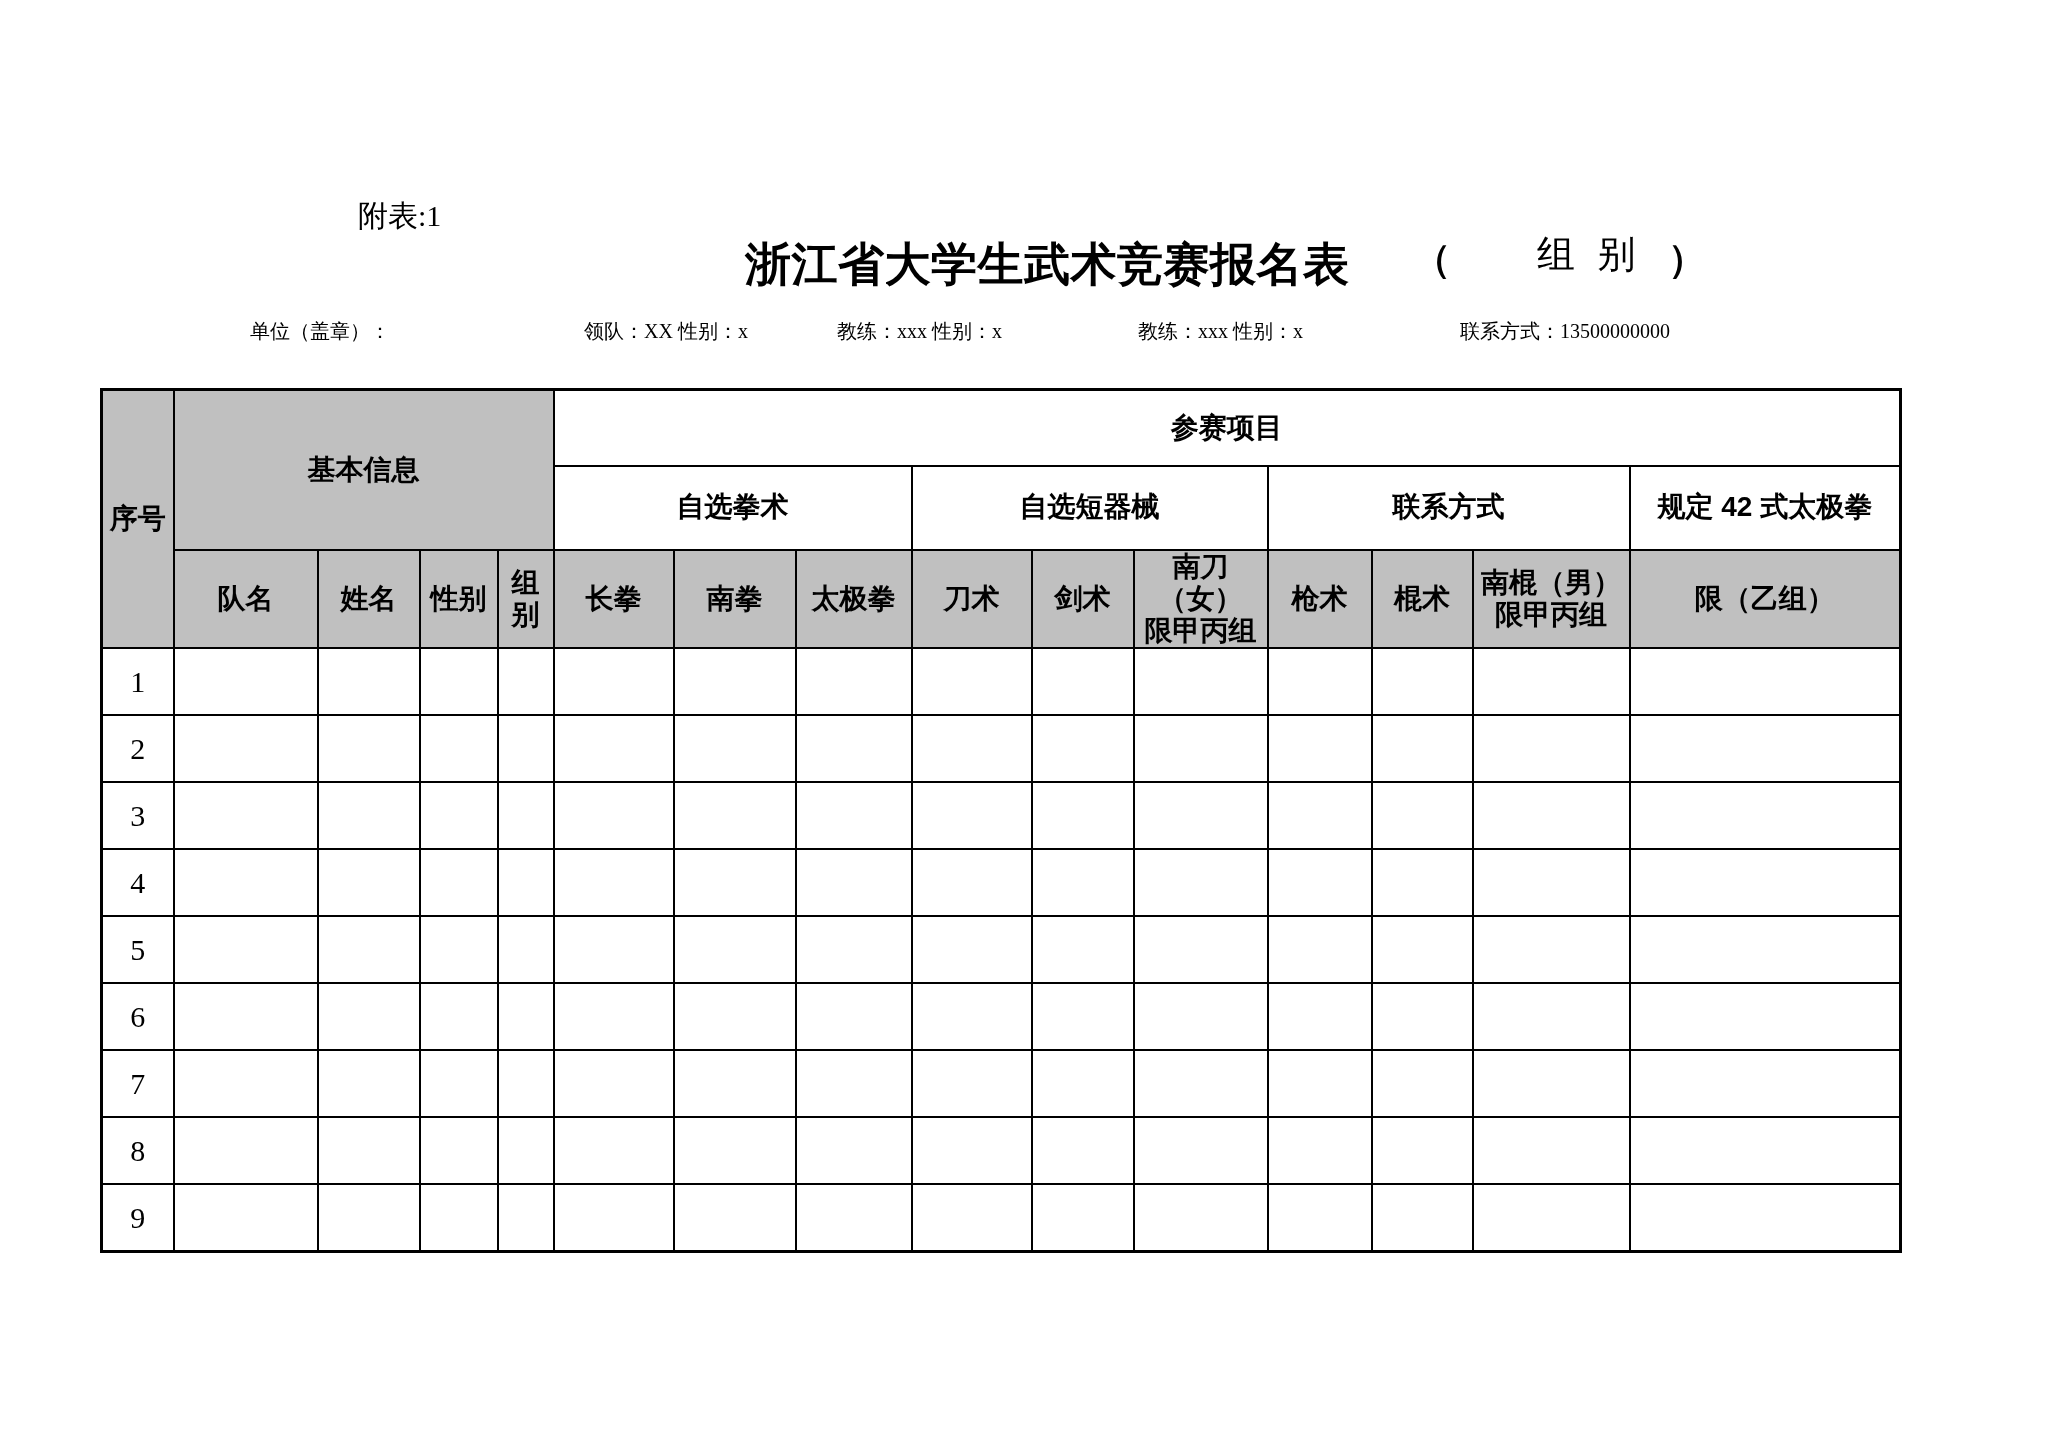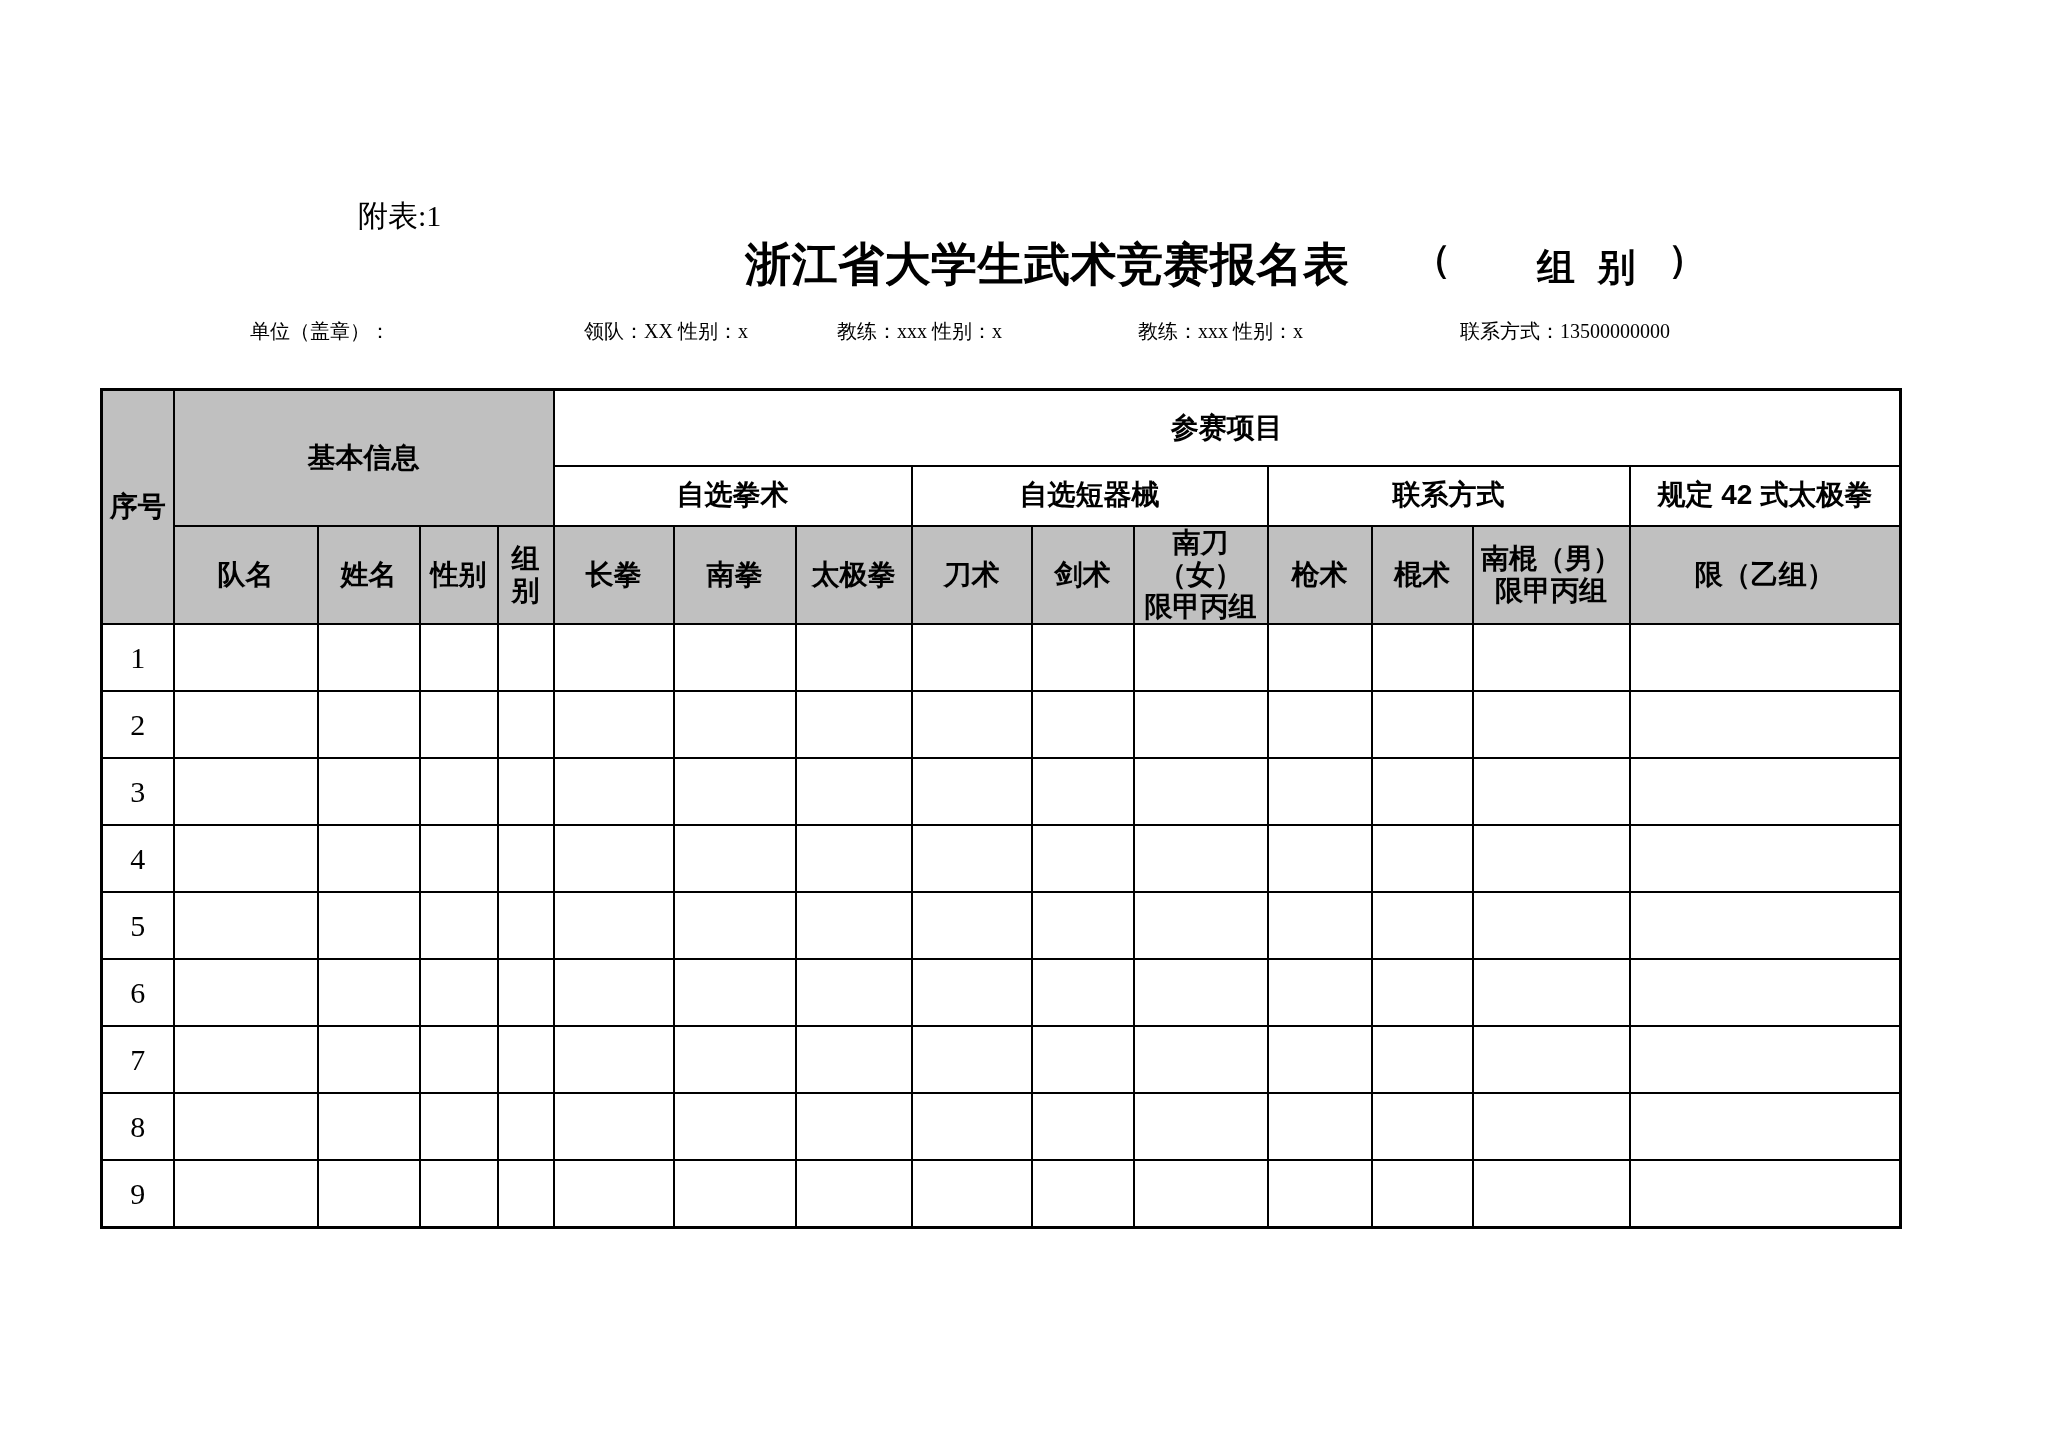--- a/index.html
+++ b/index.html
@@ -11,21 +11,21 @@
     color: #000;
     overflow: hidden;
   }
   .abs { position: absolute; white-space: nowrap; text-align: right; }
 
   
   .attach { left: 358px; top: 196px; font-size: 30px; }
   .title  { left: 745px; top: 234px; font-size: 46px; font-weight: bold;
             font-family: "Liberation Sans", sans-serif; letter-spacing: 0.5px; }
   .paren-open  { left: 1413px; top: 234px; font-size: 38px; font-weight: bold; font-family: "Liberation Sans", sans-serif; }
-  .group-name  { left: 1537px; top: 242px; font-size: 38px; font-weight: bold; font-family: "Liberation Sans", sans-serif; letter-spacing: 6px; }
+  .group-name  { left: 1537px; top: 229px; font-size: 38px; font-weight: normal; font-family: "Liberation Sans", sans-serif; letter-spacing: 6px; }
   .paren-close { left: 1668px; top: 234px; font-size: 38px; font-weight: bold; font-family: "Liberation Sans", sans-serif; }
 
   
   .info { top: 318px; font-size: 20px; }
   .info-unit    { left: 250px;  }
   .info-leader  { left: 577px; margin-left: 7px;  }
   .info-coach1  { left: 837px;  }
   .info-coach2  { left: 1138px; }
   .info-contact { left: 1460px; }
 
@@ -52,21 +52,21 @@
     padding: 0;
   }
   th.gray, td.gray { background: var(--shade, #c0c0c0); }
   th.serial-hd {
     font-family: "Liberation Serif", serif;
     font-weight: normal;
     font-size: 28px;
   }
   th.split { font-size: 26px; }
   tr.hrow1 { height: 76px; }
-  tr.hrow2 { height: 60px; }
+  tr.hrow2 { height: 84px; }
   tr.hrow3 { height: 68px; }
   tbody tr { height: 67px; }
   td.rownum {
     font-family: "Liberation Serif", serif;
     font-size: 30px;
     vertical-align: top;
     padding-top: 1px;
     background: #fff;
   }
   td.cell { background: #fff; }

